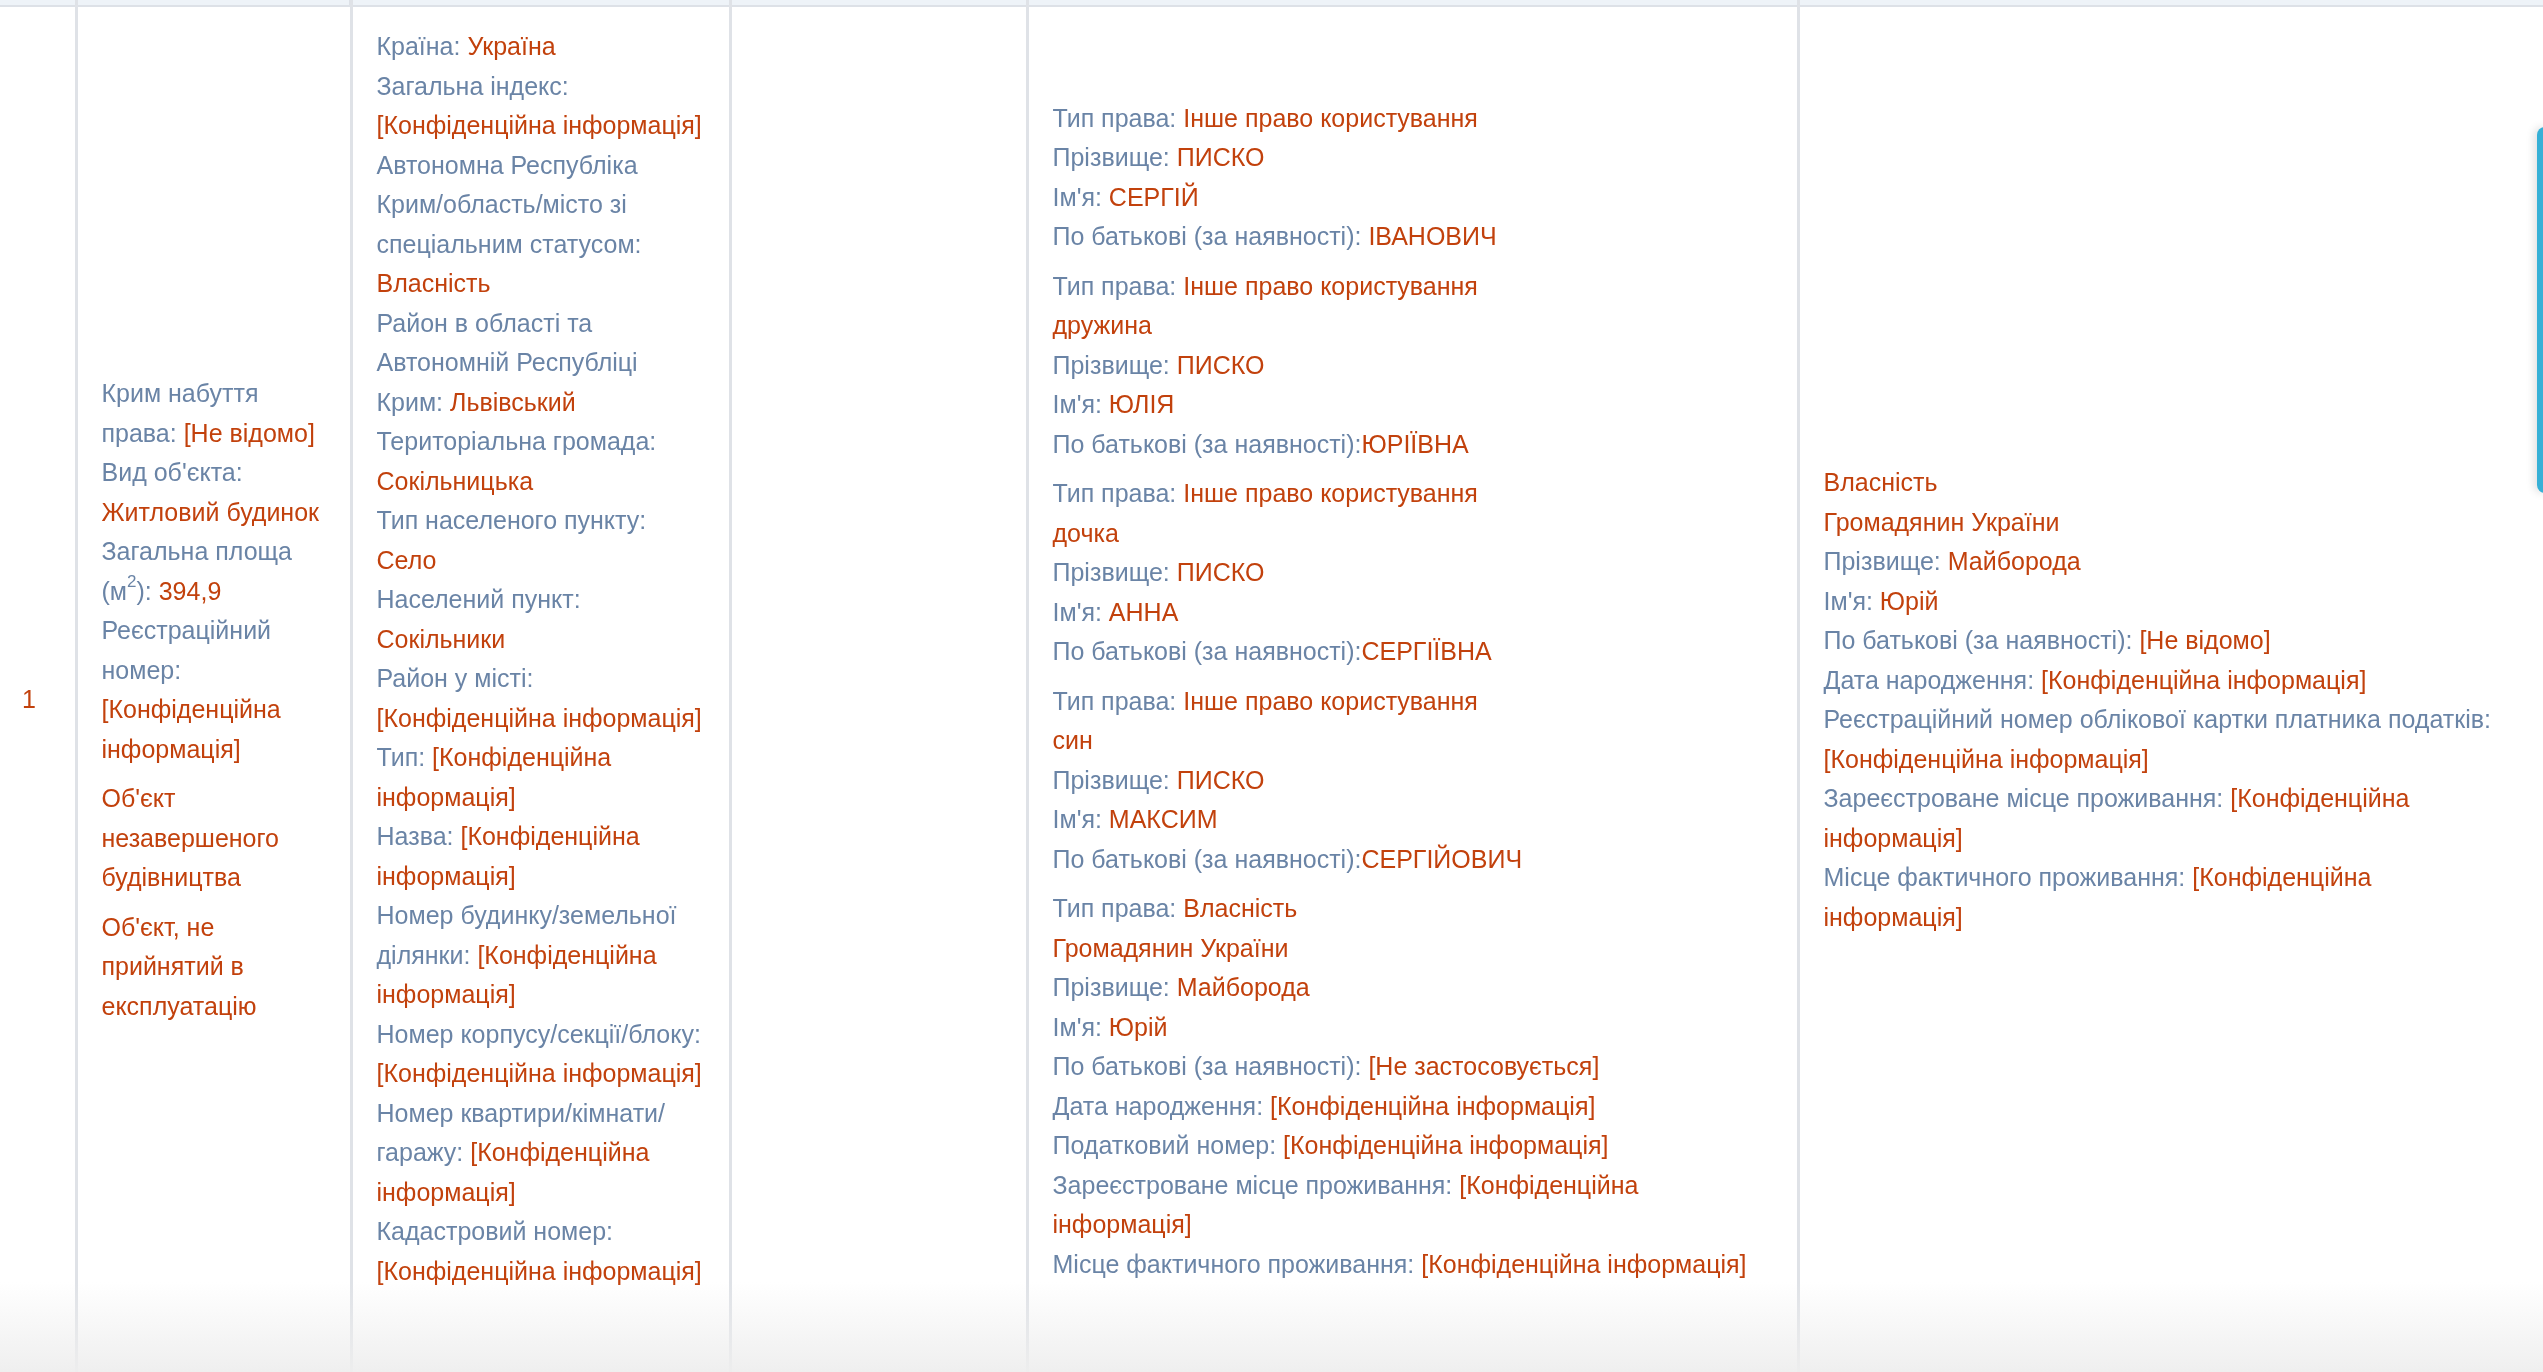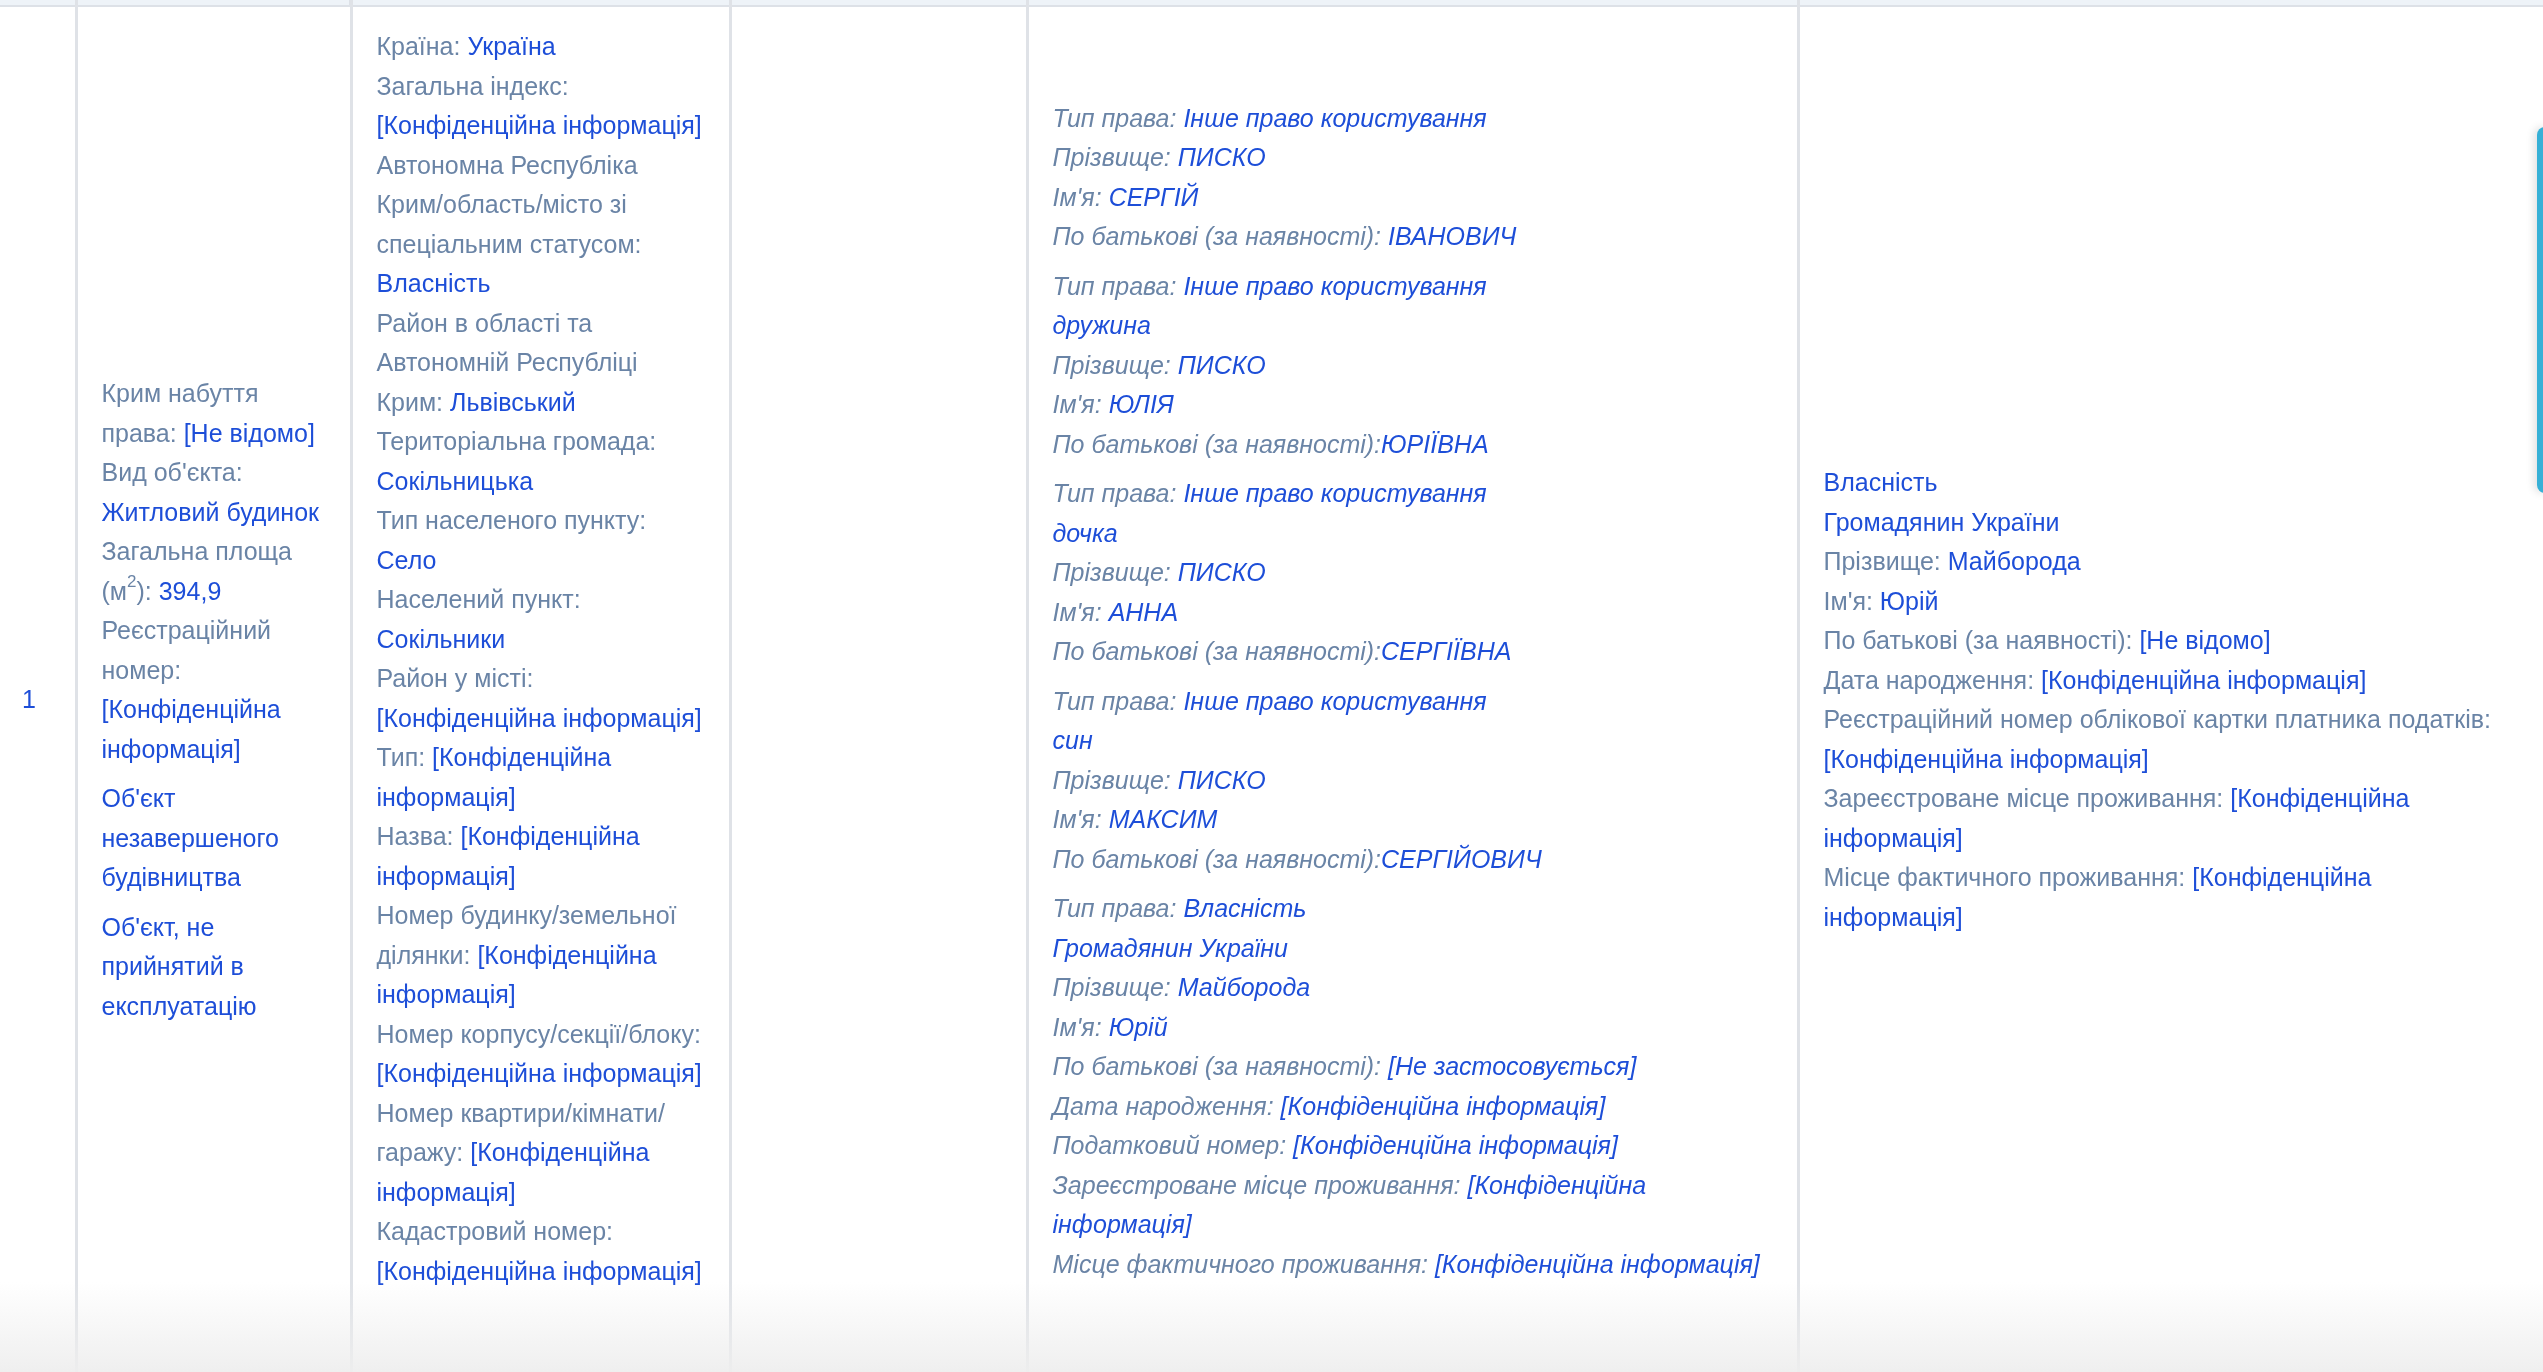--- a/index.html
+++ b/index.html
@@ -24,22 +24,22 @@
     font-size: 25px; line-height: 39.5px;
   }
   table.registry td {
     vertical-align: middle;
     border-left: 3px solid #dfe2e7;
     padding: 0 24px;
     word-wrap: break-word;
   }
   table.registry td:first-child { border-left: none; padding-left: 22px; padding-right: 0; }
   .lbl { color: #6a84a6; text-align: center; }
-  .val { color: #1d4ed8; }
-  .group { margin: 0 0 10px 0; font-style: italic; }
+  .val { color: #c2410c; }
+  .group { margin: 0 0 10px 0; }
   .group:last-child { margin-bottom: 17px; }
   .para { margin: 0 0 10px 0; }
   .para:last-child { margin-bottom: 0; }
   sup { font-size: 17px; line-height: 0; position: relative; top: -3px; }
 
   .fade {
     position: absolute; left: 0; bottom: 0; width: 2543px; height: 90px;
     background: linear-gradient(to bottom, rgba(255,255,255,0), rgba(238,238,238,0.95));
     pointer-events: none;
   }

